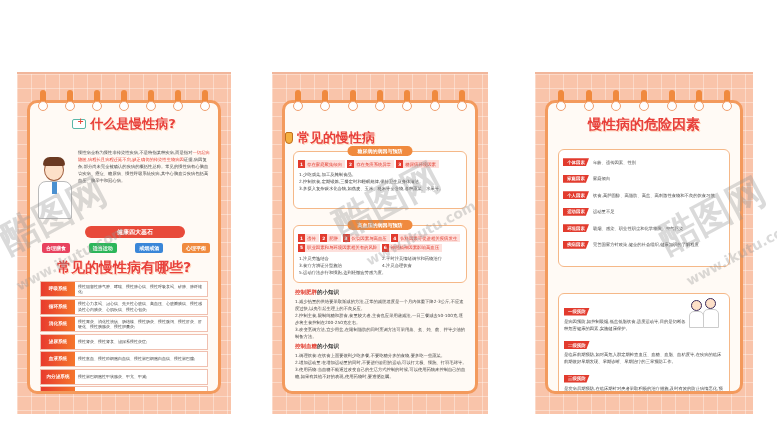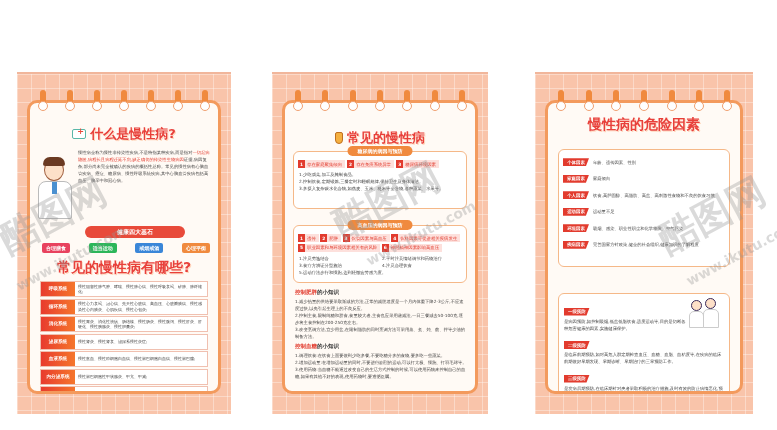--- a/index.html
+++ b/index.html
@@ -16,39 +16,39 @@
   .rings{position:absolute;left:22px;right:22px;top:16px;height:22px;display:flex;justify-content:space-between;z-index:3}
   .ring{width:8px;height:22px;position:relative}
   .ring .bar{position:absolute;left:1px;top:0;width:6px;height:15px;background:#f08a3e;border-radius:3px}
   .ring .hole{position:absolute;left:-1px;top:11px;width:10px;height:10px;border-radius:50%;background:#fff;border:1.5px solid #f0a070}
   .ptitle{font-weight:bold;text-align:center;color:#e8403a;font-size:13px;text-shadow:0 0 2px #fff,1px 1px 0 #ffd0b0}
   .ptitle.big{font-size:14px}
   .sm{font-size:4.3px;line-height:7px;color:#444}
   .red{color:#e23b2e}
   .watermark{position:absolute;color:rgba(150,150,150,.35);font-weight:bold;transform:rotate(-28deg);pointer-events:none;z-index:10;white-space:nowrap}
   
-  .p1-header{display:flex;align-items:center;justify-content:center;margin-top:22px;gap:4px}
+  .p1-header{display:flex;align-items:center;justify-content:center;margin-top:12px;gap:4px}
   .kit{width:14px;height:10px;background:#fff;border:1px solid #59b7a8;border-radius:2px;position:relative}
   .kit:after{content:"+";position:absolute;left:4px;top:-3px;font-size:8px;color:#e84a3a;font-weight:bold}
   .doc{position:absolute;left:6px;top:56px;width:38px;height:60px}
   .doc .head{position:absolute;left:8px;top:0;width:20px;height:22px;background:#fde0c8;border-radius:50%;border:1px solid #a06040}
   .doc .hair{position:absolute;left:7px;top:-2px;width:22px;height:9px;background:#6b3a22;border-radius:10px 10px 3px 3px}
   .doc .body{position:absolute;left:2px;top:22px;width:34px;height:38px;background:#fff;border:1px solid #bbb;border-radius:8px 8px 2px 2px}
   .doc .tie{position:absolute;left:16px;top:23px;width:5px;height:12px;background:#4a90d0}
   .p1-intro{position:absolute;left:48px;right:6px;top:46px}
   .pillars-title{position:absolute;left:55px;top:123px;width:100px;height:12px;background:#e84a3a;border-radius:8px;color:#fff;font-size:6px;text-align:center;line-height:12px;font-weight:bold}
   .pillars{position:absolute;left:12px;right:8px;top:140px;display:flex;justify-content:space-between}
   .pill{font-size:5px;color:#fff;padding:2px 4px;border-radius:2px;font-weight:bold}
   .p1-sub{position:absolute;left:0;right:0;top:156px}
   .sys-table{position:absolute;left:10px;right:10px;top:178px}
   .sys-row{display:flex;height:16px;margin-bottom:1.5px;border:1px solid #f0c0b0;background:#fff}
   .sys-name{width:34px;background:linear-gradient(90deg,#e83b2e,#f5762c);color:#fff;font-size:4.6px;display:flex;align-items:center;justify-content:center;text-align:center;font-weight:bold;line-height:5.5px}
   .sys-desc{flex:1;font-size:4px;color:#444;padding:2px 3px;display:flex;align-items:center;line-height:5.5px}
   
-  .p2-header{display:flex;align-items:center;justify-content:center;margin-top:26px;gap:4px}
+  .p2-header{display:flex;align-items:center;justify-content:flex-start;margin-top:26px;gap:4px}
   .chem{width:8px;height:12px;background:#f5b040;border-radius:2px 2px 4px 4px;border:1px solid #c07020}
   .box2{position:absolute;left:8px;right:8px;border:1px solid #f5b888;border-radius:6px;background:#fff}
   .ribbon{position:absolute;left:50%;transform:translateX(-50%);top:-6px;background:#f08a3e;color:#fff;font-size:5px;font-weight:bold;padding:2px 10px;border-radius:8px;white-space:nowrap}
   .tags{display:flex;flex-wrap:wrap;gap:2px;padding:8px 4px 2px}
   .tag{font-size:4.4px;color:#e23b2e;background:#fde0dc;display:flex;align-items:center;height:8px;padding-right:3px}
   .tag .num{background:#e23b2e;color:#fff;width:7px;height:8px;display:inline-flex;align-items:center;justify-content:center;font-weight:bold;margin-right:2px}
   .list{padding:1px 5px 4px}
   .two-col{display:grid;grid-template-columns:1fr 1fr;column-gap:4px}
   .know{position:absolute;left:10px;right:8px}
   .know-title{font-size:5.5px;font-weight:bold;color:#333;margin-bottom:2px}

